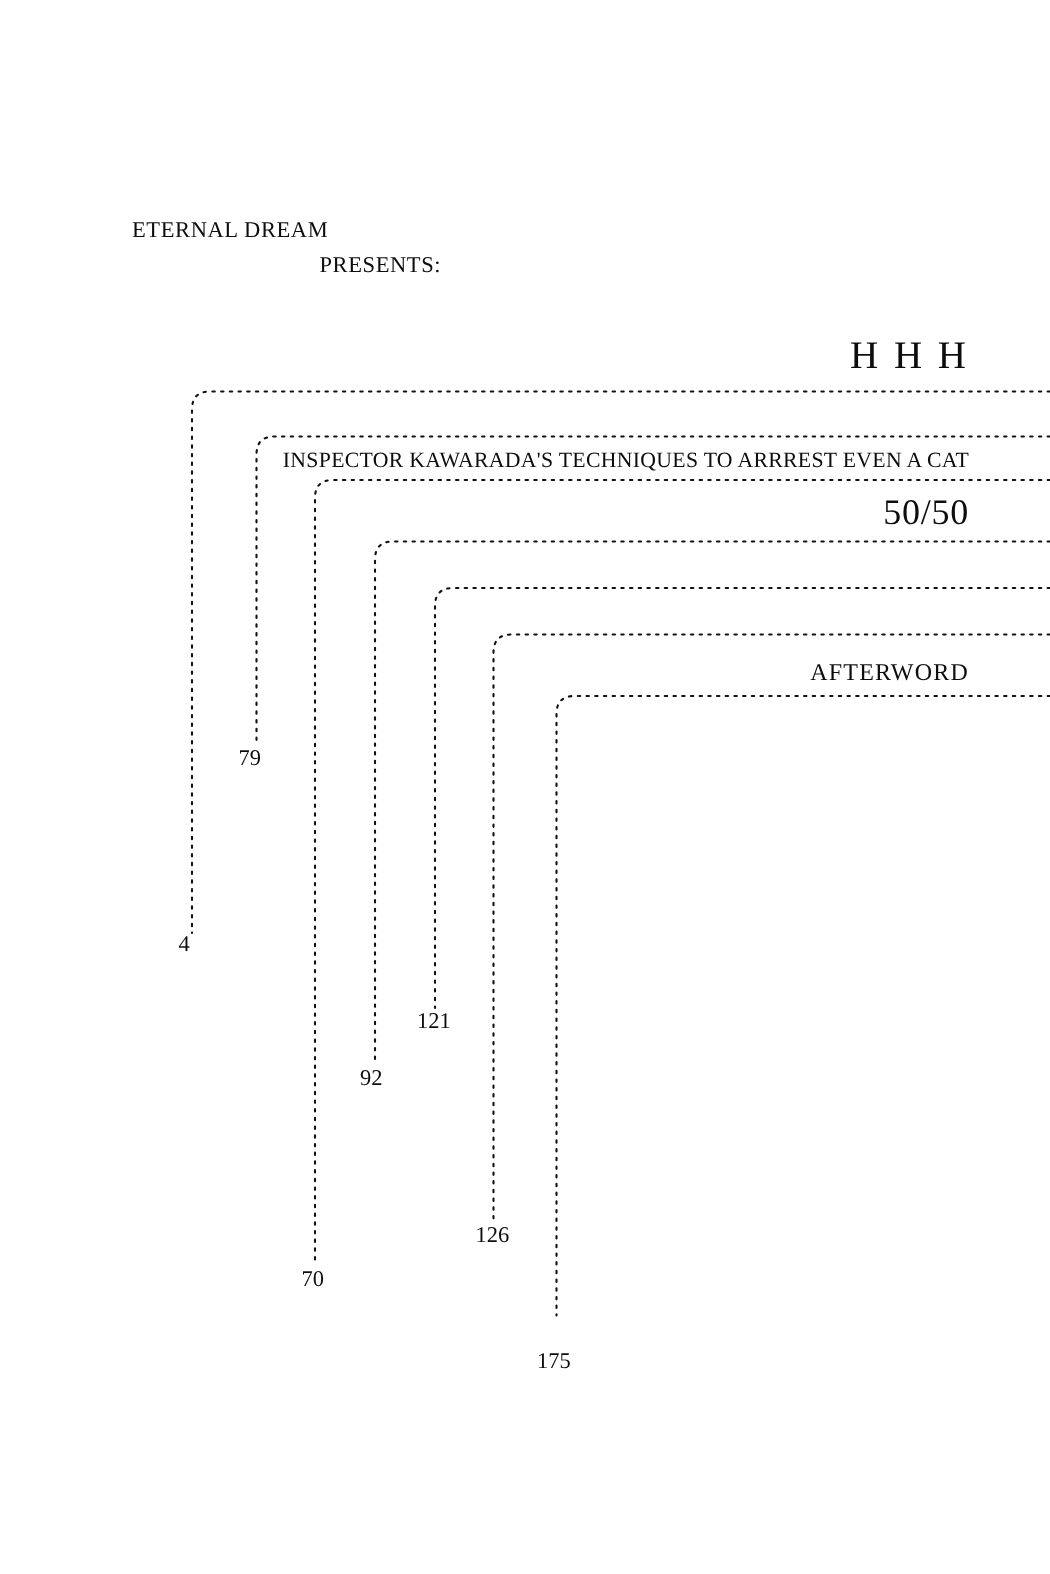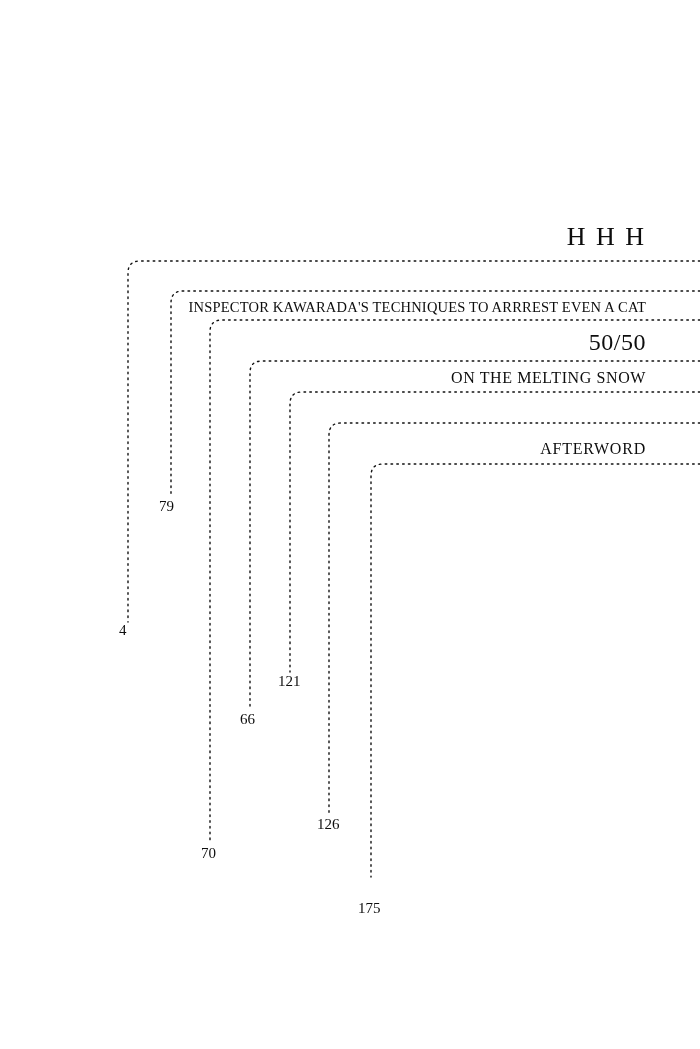--- a/index.html
+++ b/index.html
@@ -67,43 +67,46 @@
   .t3 { font-size: 24px; letter-spacing: 0.5px; }
   .t4 { font-size: 16px; letter-spacing: 0.6px; }
   .t5 { font-size: 15.5px; letter-spacing: 0.3px; }
   .t6 { font-size: 16px; letter-spacing: 0.8px; }
 </style>
 </head>
 <body>
 
 <div class="page">
 
+  <div class="header">
+    <span class="line1">ETERNAL DREAM</span>
+    <span class="line2">PRESENTS:</span>
+  </div>
 
   <div class="toc">
 
     <svg class="lines" viewBox="0 0 700 1049" xmlns="http://www.w3.org/2000/svg">
       <g fill="none" stroke="#111111" stroke-width="1.4" stroke-dasharray="1.6 4.2" stroke-linecap="round">
         <path d="M700 261 L140 261 Q128 261 128 273 L128 622"></path>
         <path d="M700 291 L183 291 Q171 291 171 303 L171 497"></path>
         <path d="M700 320 L222 320 Q210 320 210 332 L210 843"></path>
         <path d="M700 361 L262 361 Q250 361 250 373 L250 710"></path>
         <path d="M700 392 L302 392 Q290 392 290 404 L290 672"></path>
         <path d="M700 423 L341 423 Q329 423 329 435 L329 815"></path>
         <path d="M700 464 L383 464 Q371 464 371 476 L371 877"></path>
       </g>
     </svg>
 
     <div class="entry-title t0" style="top:222px;">H H H</div>
     <div class="entry-title t2" style="top:299px;">INSPECTOR KAWARADA'S TECHNIQUES TO ARRREST EVEN A CAT</div>
     <div class="entry-title t3" style="top:329px;">50/50</div>
-    <div class="entry-title t4" style="top:369px;">ON THE MELTING SNOW</div>
     <div class="entry-title t6" style="top:440px;">AFTERWORD</div>
 
     <div class="pagenum" style="left:119px; top:622px;">4</div>
     <div class="pagenum" style="left:159px; top:498px;">79</div>
     <div class="pagenum" style="left:201px; top:845px;">70</div>
-    <div class="pagenum" style="left:240px; top:711px;">66</div>
+    <div class="pagenum" style="left:240px; top:711px;">92</div>
     <div class="pagenum" style="left:278px; top:673px;">121</div>
     <div class="pagenum" style="left:317px; top:816px;">126</div>
     <div class="pagenum" style="left:358px; top:880px;margin-top:20px;">175</div>
 
   </div>
 </div>
 
 </body></html>

